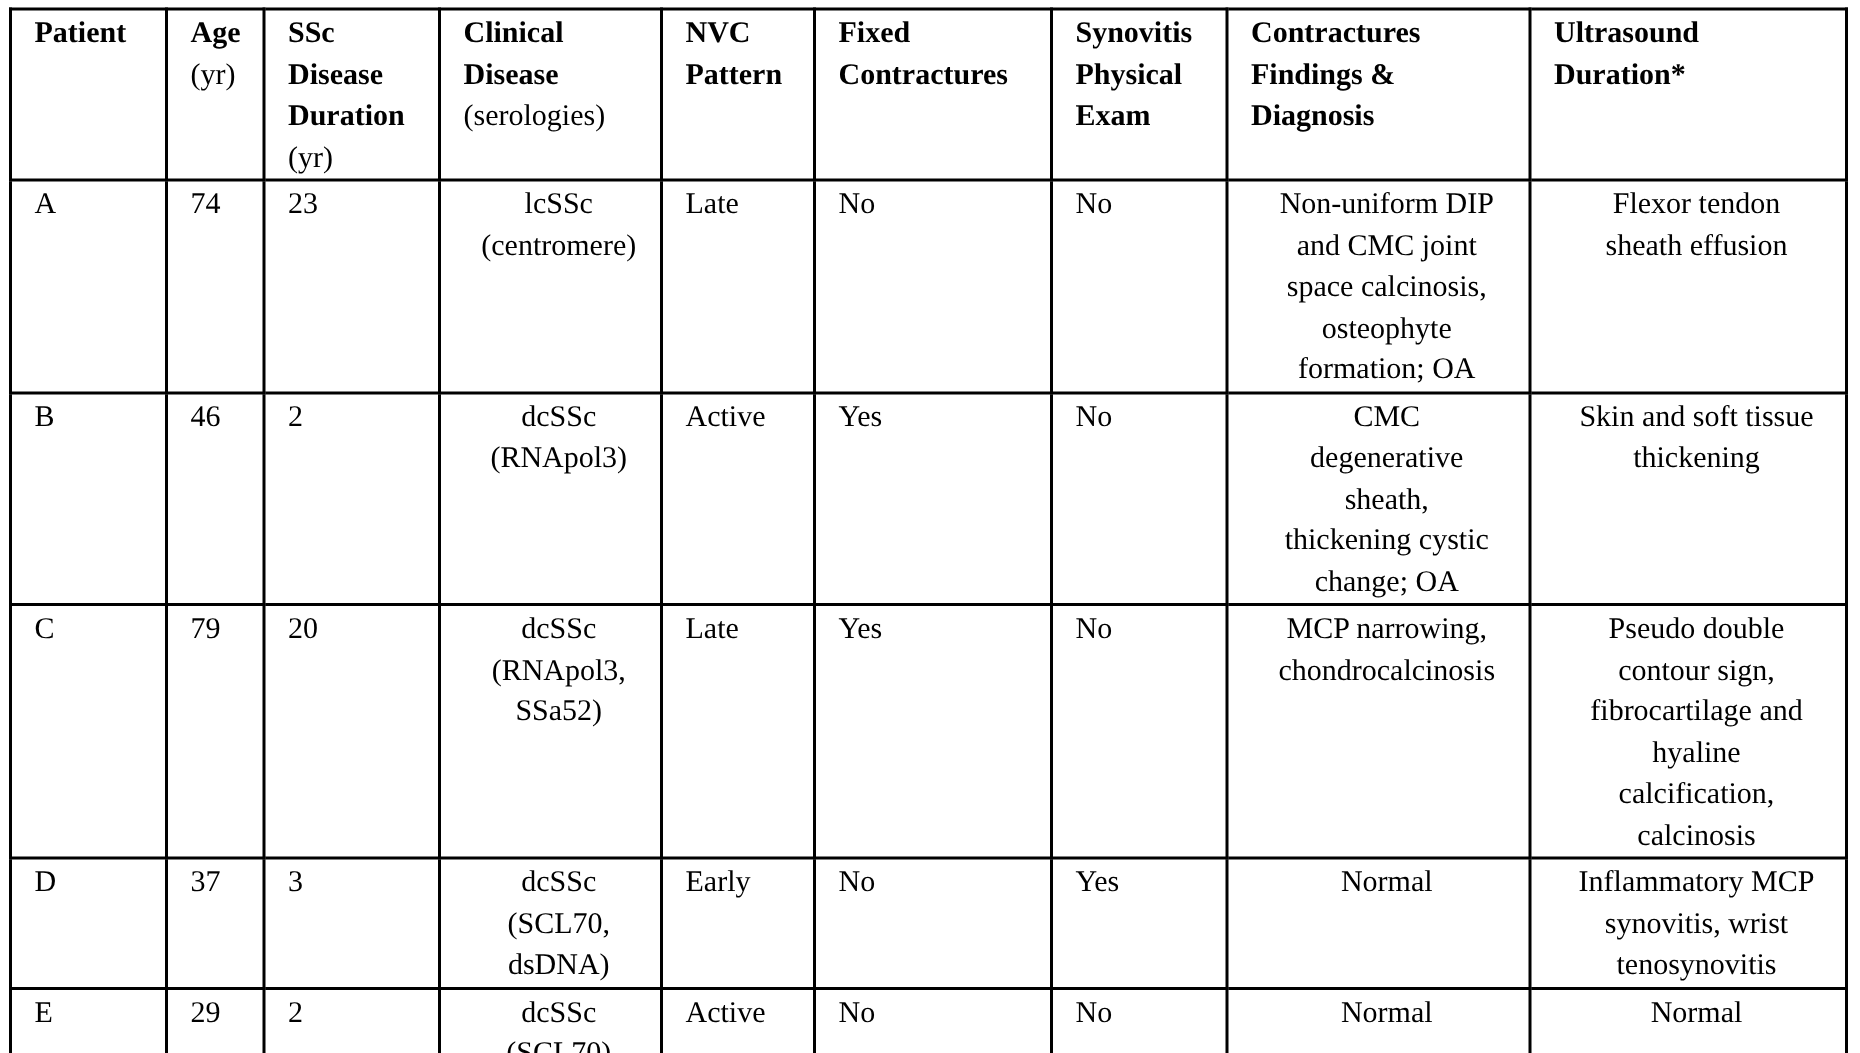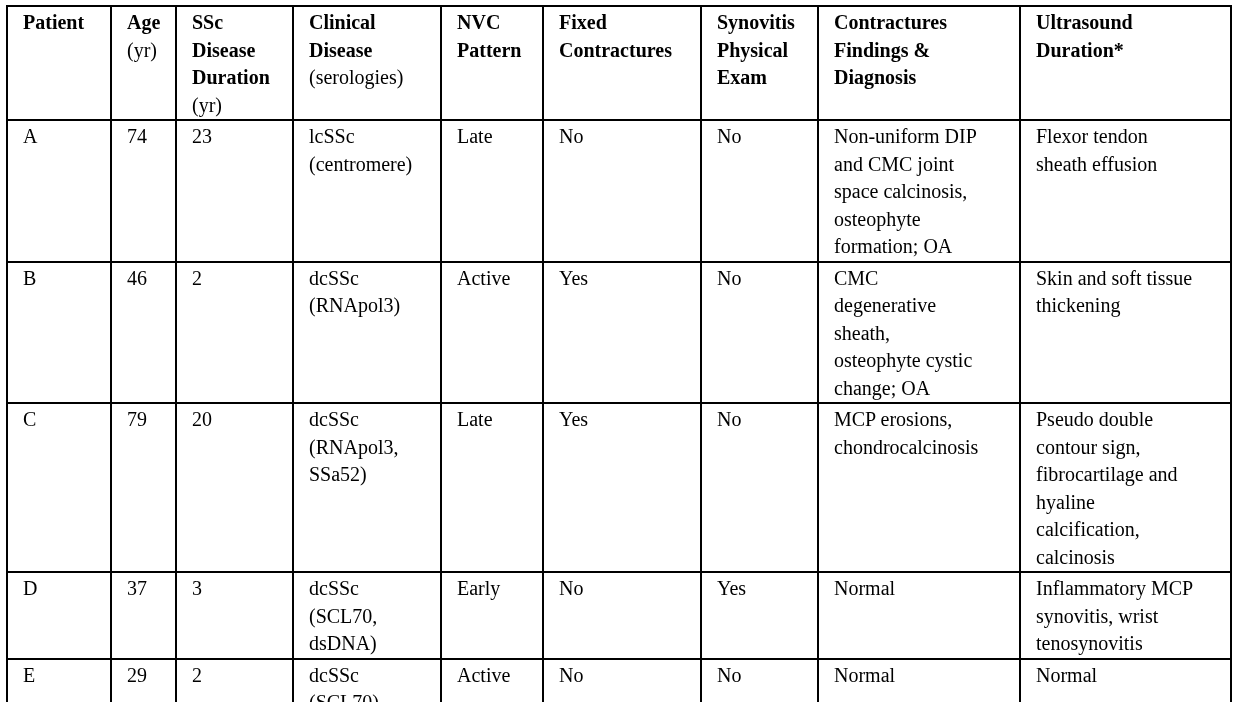--- a/index.html
+++ b/index.html
@@ -20,21 +20,21 @@
       overflow: hidden;
     }
     th .b { font-weight: bold; display: block; }
     th .n { font-weight: normal; display: block; }
     tr.head { height: 105px; margin-top: 46px; }
     tr.rA { height: 138px; }
     tr.rB { height: 138px; }
     tr.rC { height: 164px; }
     tr.rD { height: 84px; }
     tr.rE { height: 56px; }
-    .line { display: block; }
+    .line { display: block; text-align: center; }
   </style>
 </head>
 <body>
 
 <table>
   <colgroup>
     <col style="width:104px">
     <col style="width:65px">
     <col style="width:117px">
     <col style="width:148px">
@@ -120,21 +120,21 @@
         <span class="line">dcSSc</span>
         <span class="line">(RNApol3)</span>
       </td>
       <td>Active</td>
       <td>Yes</td>
       <td>No</td>
       <td>
         <span class="line">CMC</span>
         <span class="line">degenerative</span>
         <span class="line">sheath,</span>
-        <span class="line">osteophyte cystic</span>
+        <span class="line">thickening cystic</span>
         <span class="line">change; OA</span>
       </td>
       <td>
         <span class="line">Skin and soft tissue</span>
         <span class="line">thickening</span>
       </td>
     </tr>
 
     <tr class="rC">
       <td>C</td>
@@ -142,21 +142,21 @@
       <td>20</td>
       <td>
         <span class="line">dcSSc</span>
         <span class="line">(RNApol3,</span>
         <span class="line">SSa52)</span>
       </td>
       <td>Late</td>
       <td>Yes</td>
       <td>No</td>
       <td>
-        <span class="line">MCP erosions,</span>
+        <span class="line">MCP narrowing,</span>
         <span class="line">chondrocalcinosis</span>
       </td>
       <td>
         <span class="line">Pseudo double</span>
         <span class="line">contour sign,</span>
         <span class="line">fibrocartilage and</span>
         <span class="line">hyaline</span>
         <span class="line">calcification,</span>
         <span class="line">calcinosis</span>
       </td>

